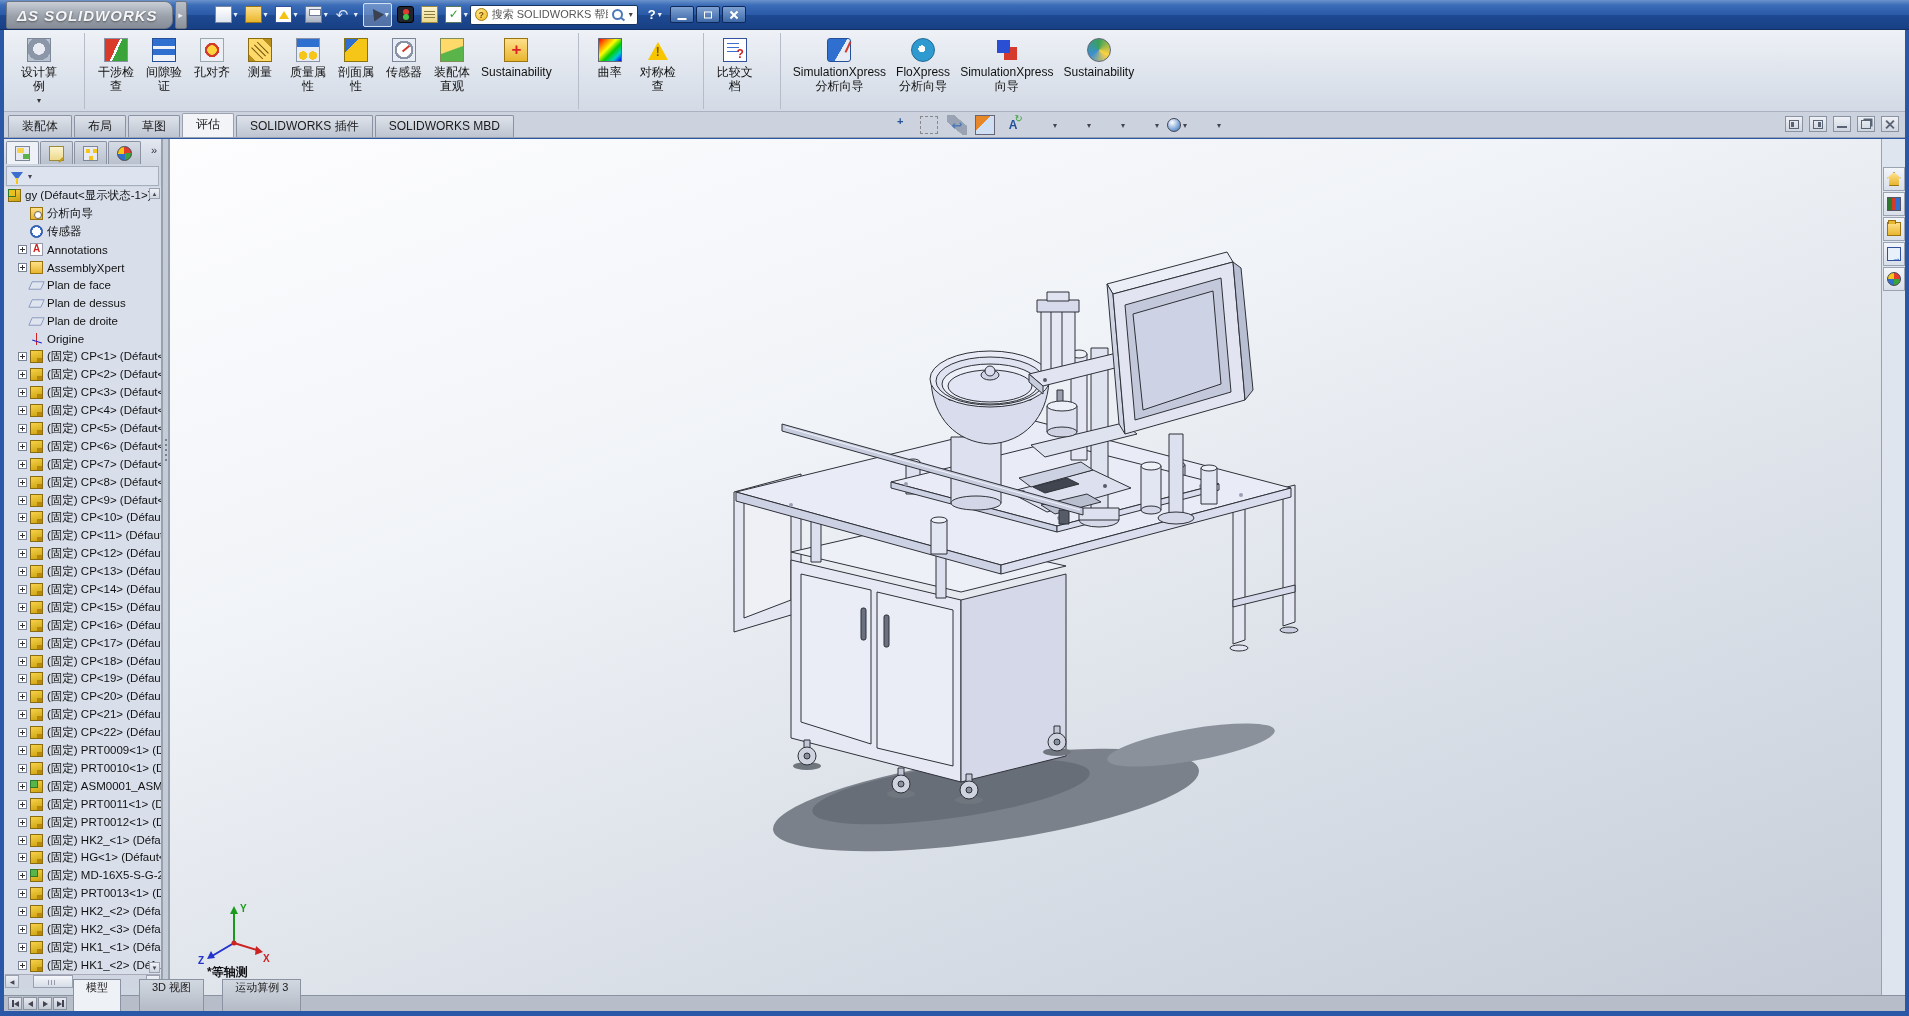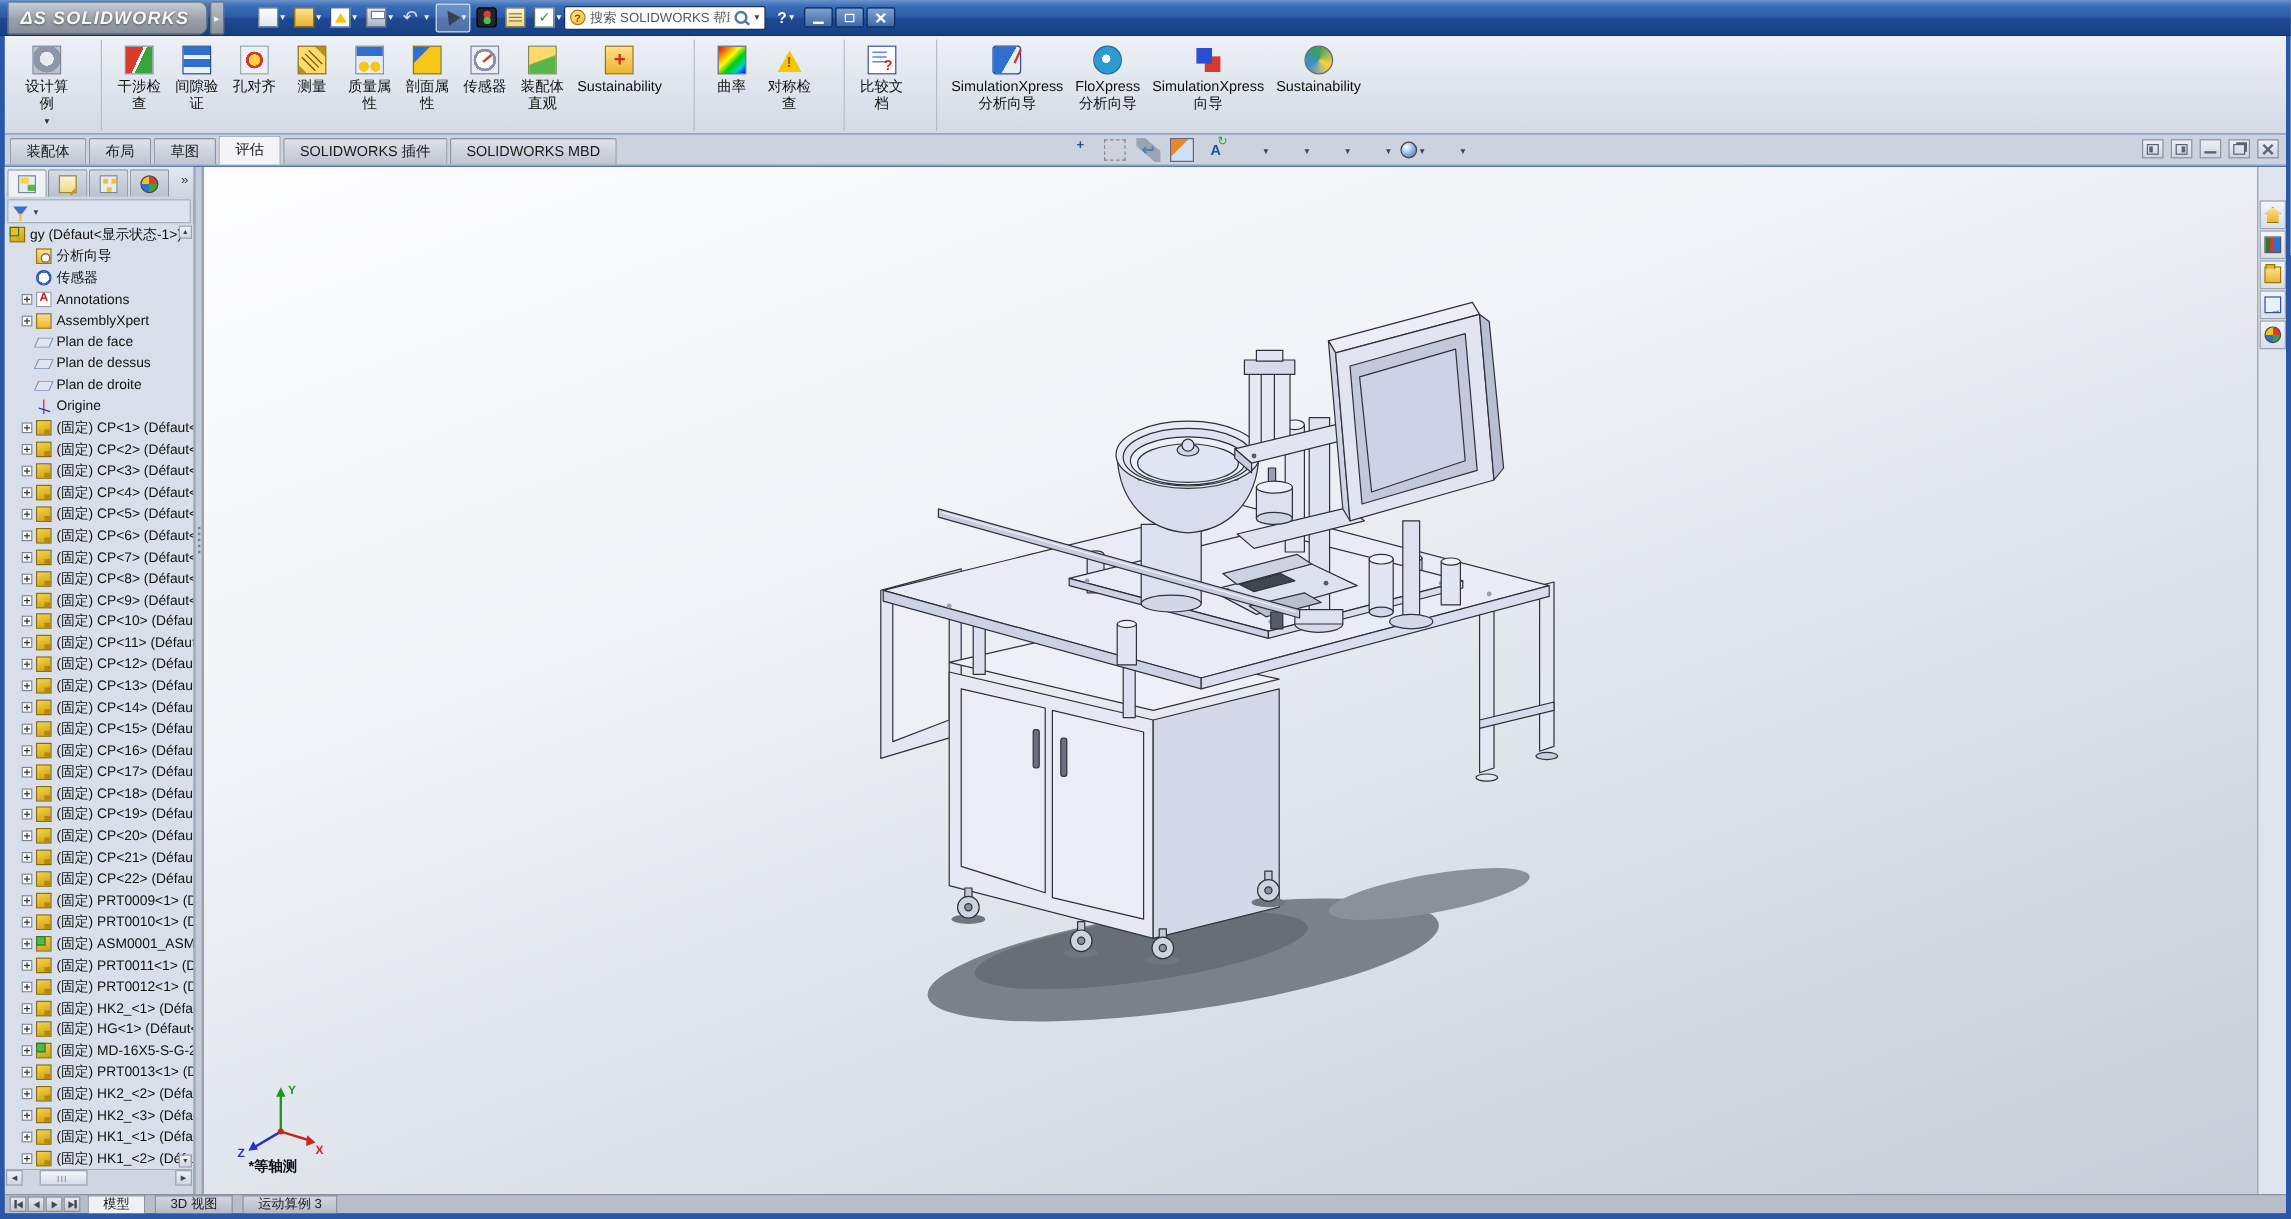--- a/index.html
+++ b/index.html
@@ -225,22 +225,22 @@
 
   
   .bottombar{position:absolute;left:4px;top:995px;width:1901px;height:16px;background:#b7bec9;
     border-top:1px solid #8a92a0;display:flex;align-items:flex-end;}
   .navbtns{display:flex;gap:1px;margin:0 6px 1px 4px;}
   .nb{width:14px;height:13px;border:1px solid #8b93a2;background:linear-gradient(#e6eaf0,#c3cad4);
     display:flex;align-items:center;justify-content:center;}
   .nb i{display:block;width:0;height:0;border-top:3px solid transparent;border-bottom:3px solid transparent;}
   .nb .tl{border-right:5px solid #445;} .nb .tr{border-left:5px solid #445;}
   .nb .bar{width:2px;height:7px;background:#445;border:none;}
-  .btab{height:15px;padding:0 12px;font-size:11px;line-height:14px;color:#1a1a1a;
-    background:linear-gradient(#d2d8e0,#b4bbc6);border:1px solid #8b93a2;border-bottom:none;margin-right:8px;}
+  .btab{height:32px;padding:0 12px;font-size:11px;line-height:14px;color:#1a1a1a;
+    background:linear-gradient(#d2d8e0,#b4bbc6);border:1px solid #8b93a2;border-bottom:none;margin-right:18px;}
   .btab.active{background:#eef1f6;}
 </style>
 </head>
 <body>
 
 <div class="win">
 
   <div class="titlebar">
     <div class="logo">ΔS SOLIDWORKS</div>
     <div class="logogrip">▸</div>

